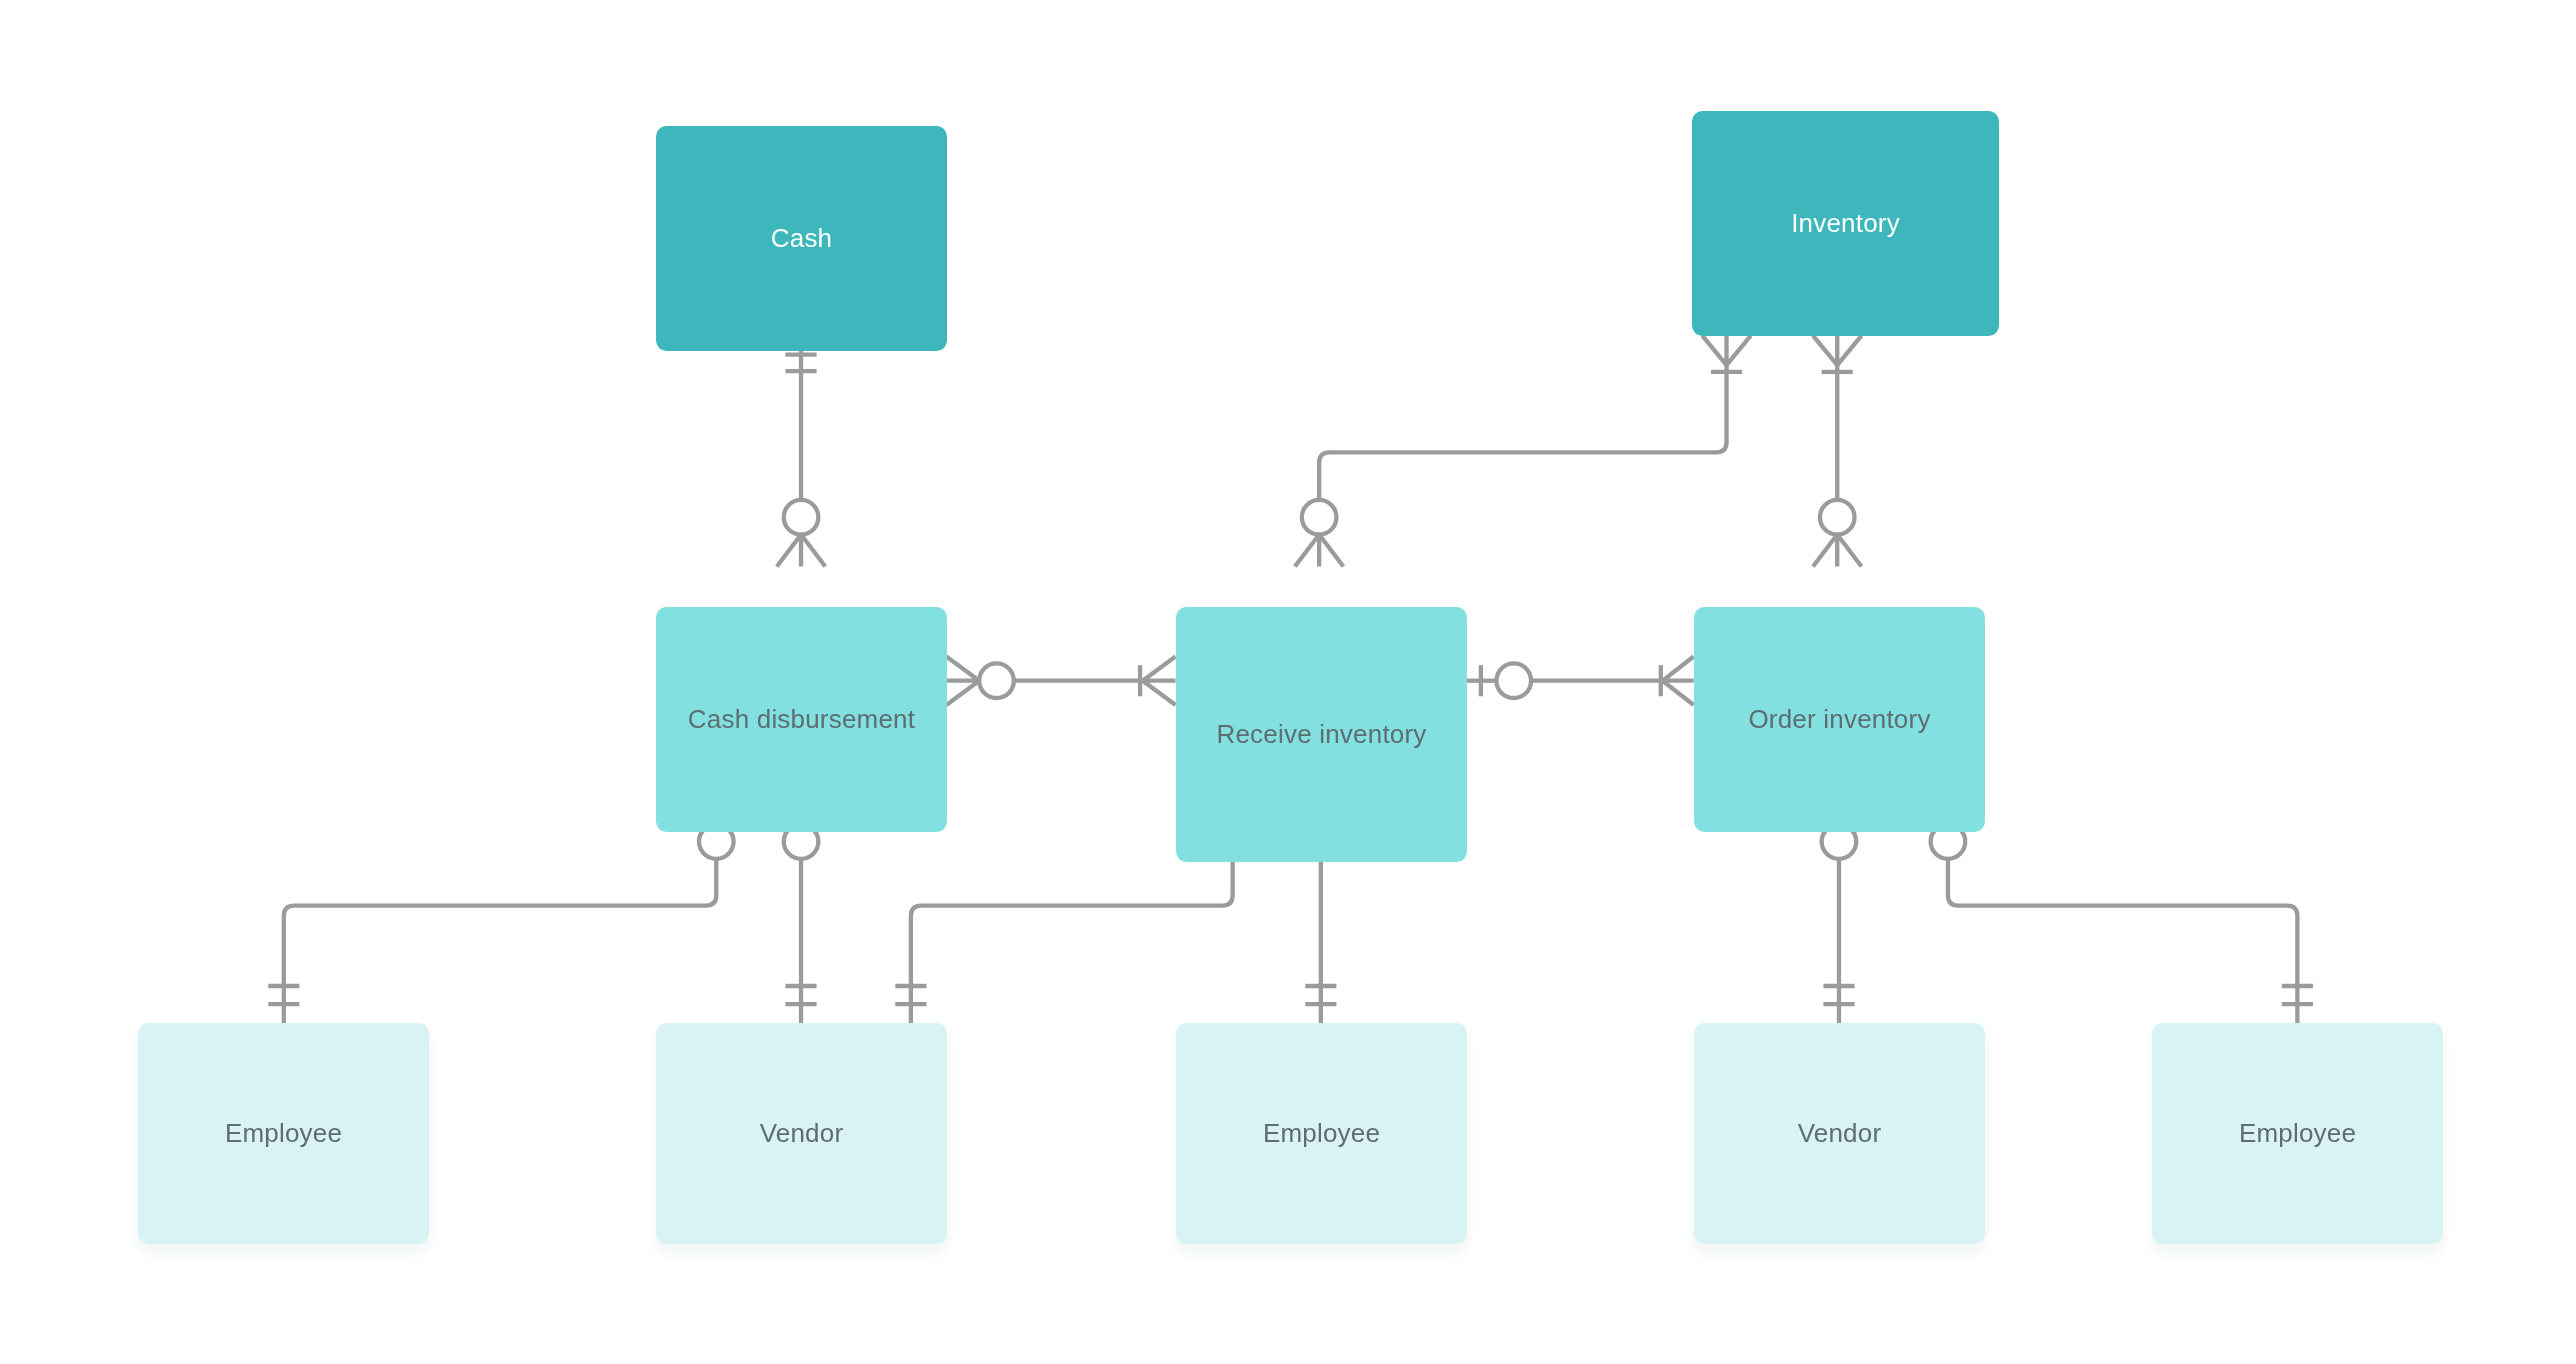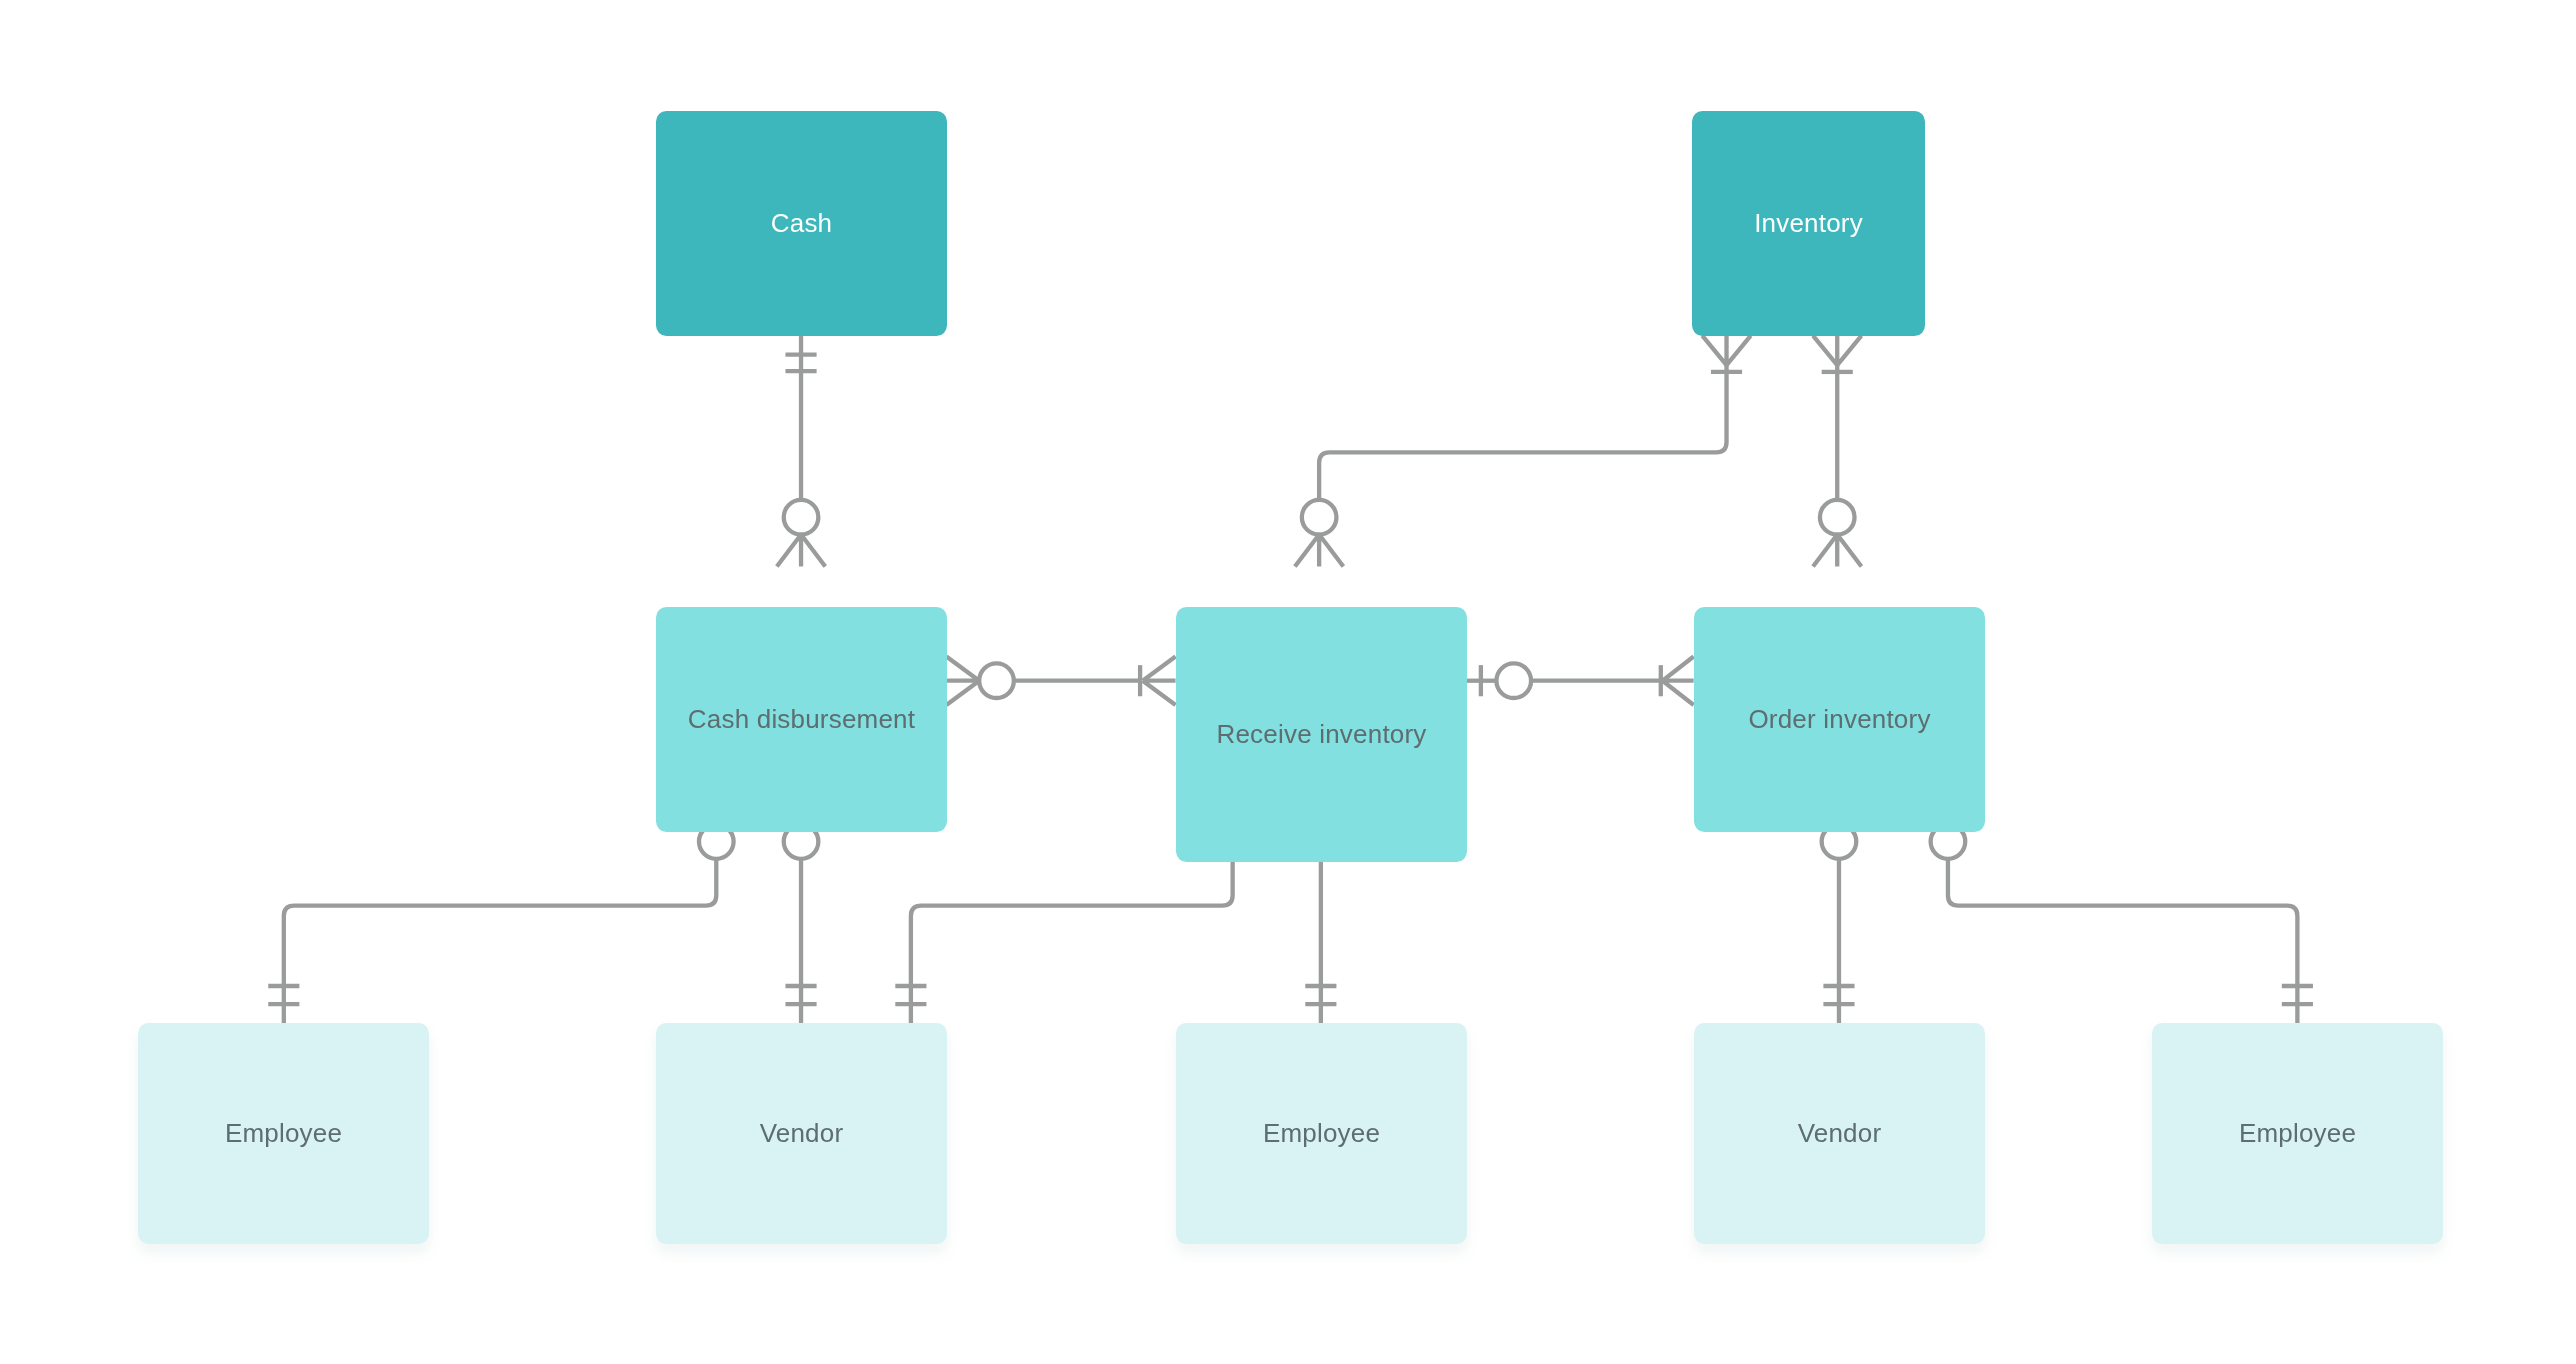--- a/index.html
+++ b/index.html
@@ -46,22 +46,22 @@
     font-size: 26px;
     letter-spacing: 0.2px;
     user-select: none;
   }
   .node-label { pointer-events: none; }
   .resource { background: var(--resource-fill); color: var(--resource-text); }
   .event    { background: var(--event-fill);    color: var(--node-text); margin-top: 40px; }
   .agent    { background: var(--agent-fill);    color: var(--node-text);
               box-shadow: 0 8.7px 14px rgba(130,170,170,0.12); }
 
-  #n-cash              { left:  656px; top:  111px; width: 291px; height: 225px; justify-content: center; }
-  #n-inventory         { left: 1692px; top:  111px; width: 233px; height: 225px; align-items: center; }
+  #n-cash              { left:  656px; top:  126px; width: 291px; height: 225px; justify-content: center; }
+  #n-inventory         { left: 1692px; top:  111px; width: 307px; height: 225px; align-items: center; }
   #n-cash-disbursement { left:  656px; top:  567px; width: 291px; height: 225px; }
   #n-receive-inventory { left: 1176px; top:  567px; width: 291px; height: 255px; }
   #n-order-inventory   { left: 1694px; top:  567px; width: 291px; height: 225px; }
   #n-employee-1        { left:  138px; top: 1023px; width: 291px; height: 221px; }
   #n-vendor-1          { left:  656px; top: 1023px; width: 291px; height: 221px; }
   #n-employee-2        { left: 1176px; top: 1023px; width: 291px; height: 221px; }
   #n-vendor-2          { left: 1694px; top: 1023px; width: 291px; height: 221px; }
   #n-employee-3        { left: 2152px; top: 1023px; width: 291px; height: 221px; }
 </style>
 </head>

